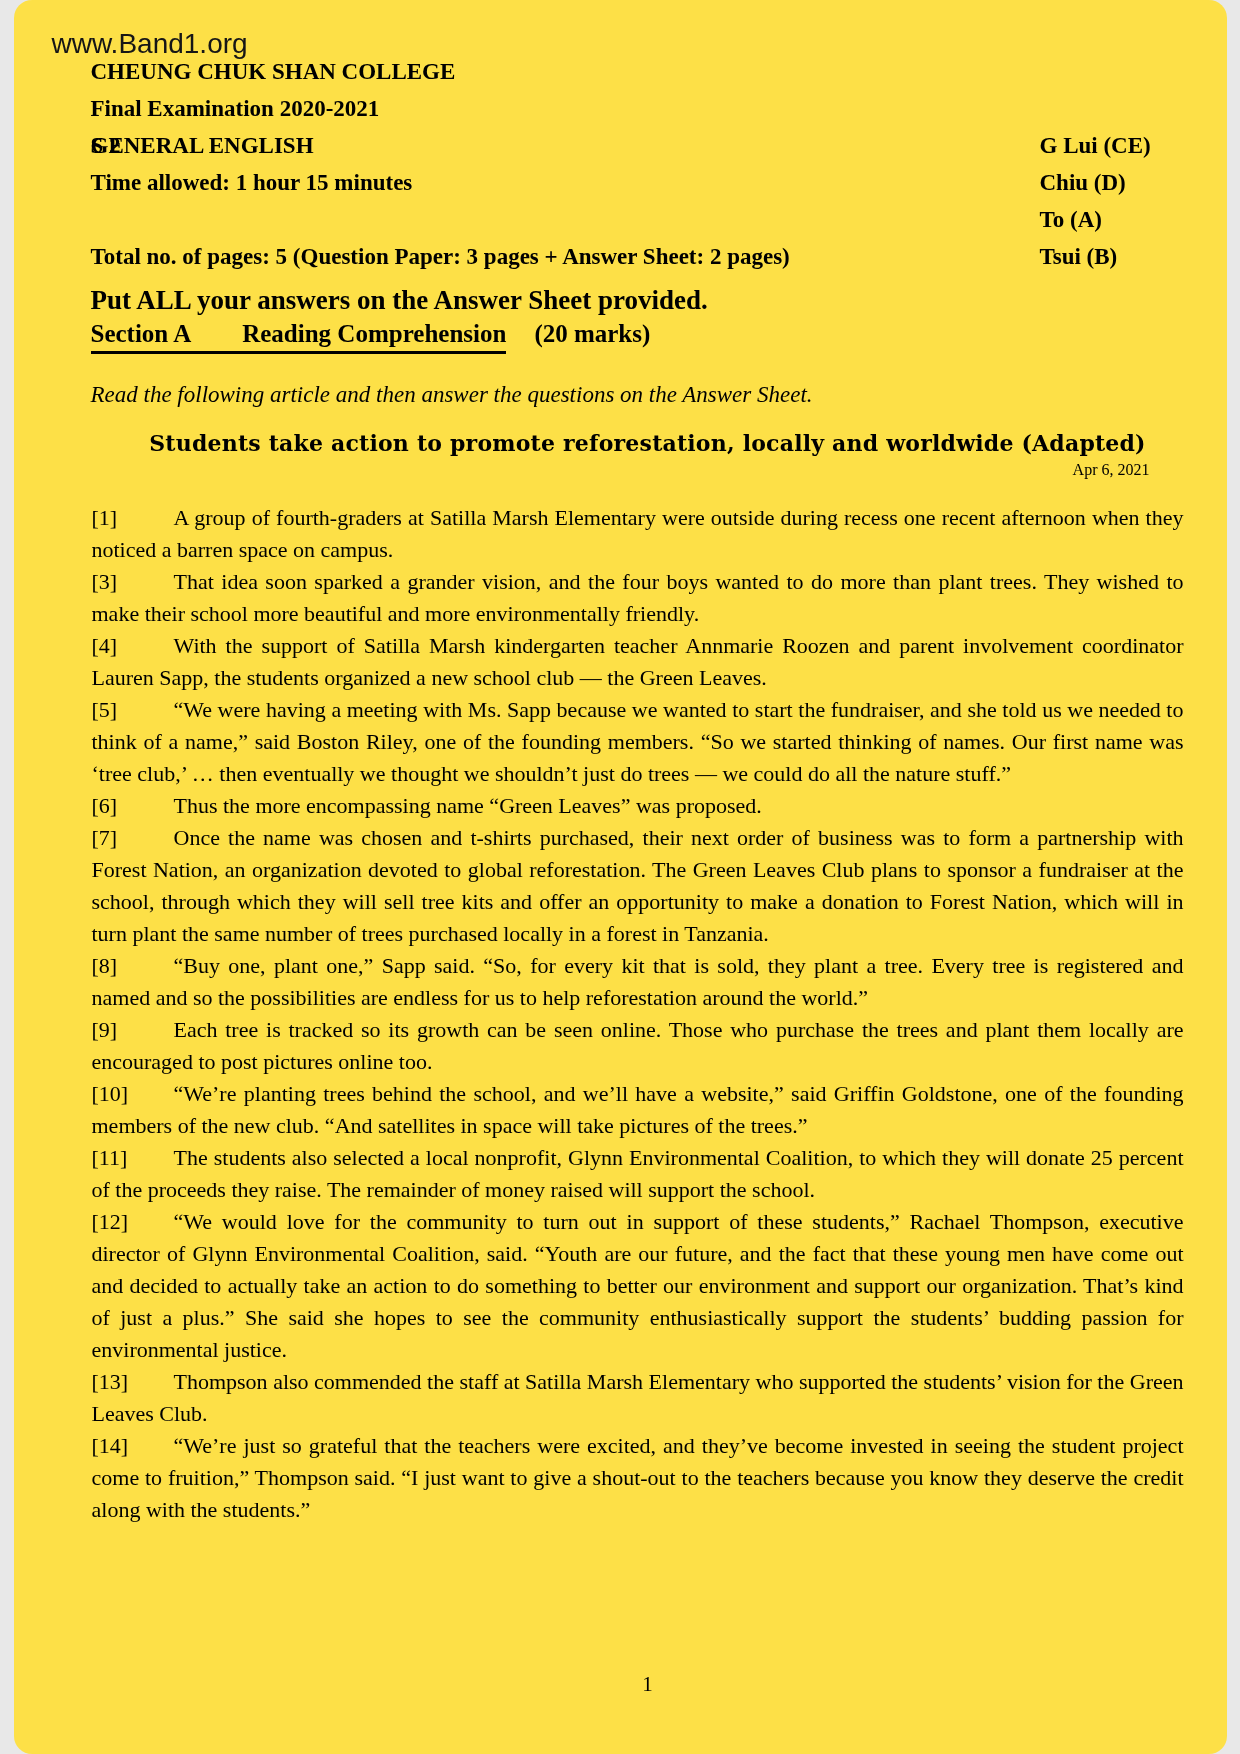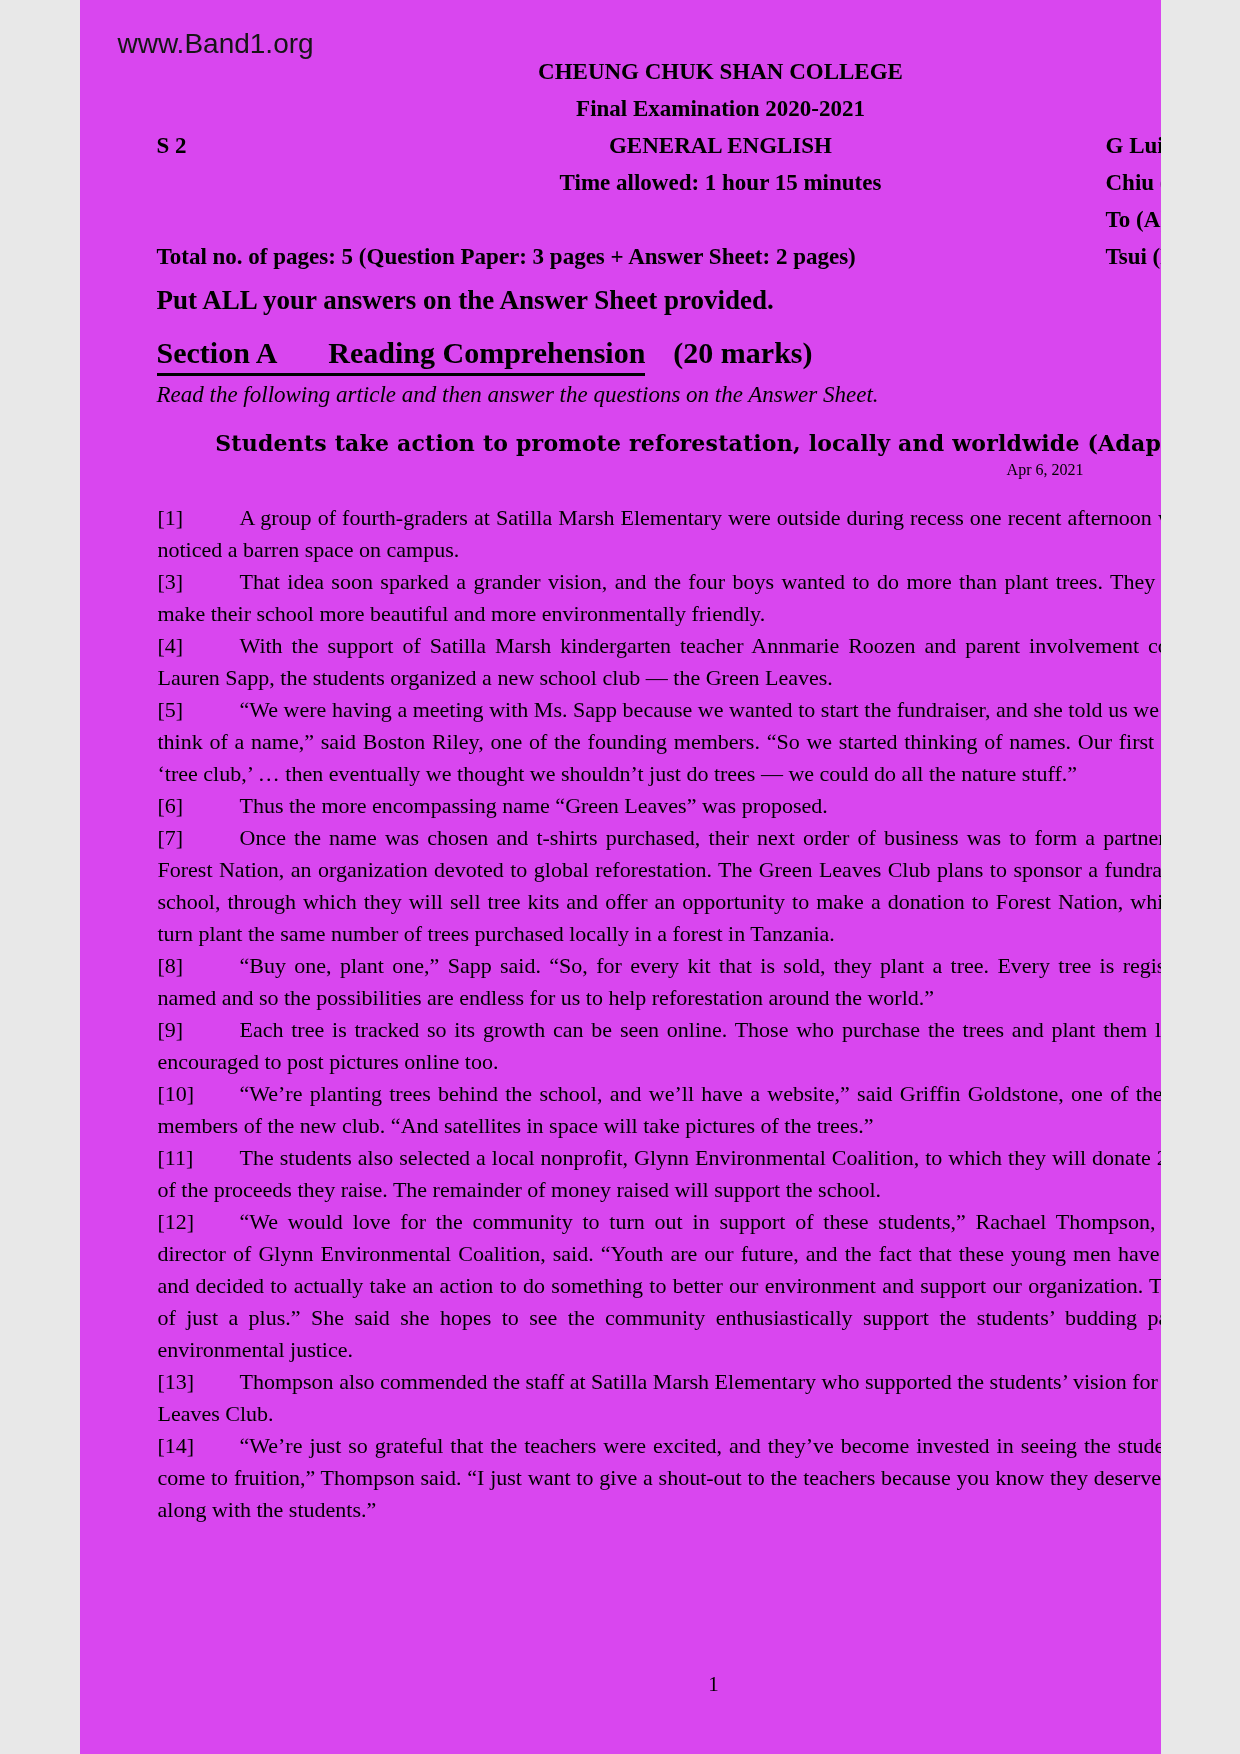--- a/index.html
+++ b/index.html
@@ -1,43 +1,44 @@
 <!DOCTYPE html>
 <html><head>
 <meta charset="utf-8">
 <style>
   html, body { margin: 0; padding: 0; background: #e8e8e8; }
   .page {
     position: relative;
-    width: 1081px;
+    width: 1213px;
     height: 1754px;
     margin: 0 auto;
-    background: #d946ef;
+    background: #fde047;
     color: #000000;
     font-family: "Liberation Serif", serif;
     overflow: hidden;
+    border-radius: 18px;
   }
   .watermark {
     position: absolute;
     left: 38px;
     top: 28px;
     font-family: "Liberation Sans", sans-serif;
     font-size: 28px;
     color: #161616;
   }
   .header {
     position: absolute;
     left: 77px;
     top: 57px;
     width: 1088px;
     font-weight: bold;
     font-size: 23px;
   }
   .hrow { position: relative; height: 37px; line-height: 30px; }
-  .hcenter { position: absolute; left: 0; right: -40px; text-align: center; }
+  .hcenter { position: absolute; left: 0; right: -40px; text-align: left; }
   .hleft { position: absolute; left: 0; white-space: nowrap; }
   .hright { position: absolute; left: 949px; white-space: nowrap; font-family: Liberation Serif, serif; }
   .name-underline {
     display: inline-block;
     width: 266px;
     height: 22px;
     border-bottom: 3px solid #000;
     margin: 0 2px 0 8px;
     vertical-align: baseline;
   }
@@ -45,23 +46,23 @@
   .notice {
     position: absolute;
     left: 77px;
     top: 285px;
     font-weight: bold;
     font-size: 27px;
   }
   .section-line {
     position: absolute;
     left: 77px;
-    top: 336px;
+    top: 320px;
     font-weight: bold;
-    font-size: 30px;
+    font-size: 25px;
     white-space: nowrap;
   }
   .section-underlined {
     display: inline-block;
     border-bottom: 3px solid #000;
     padding-bottom: 3px;
   }
   .tab-gap { display: inline-block; width: 51px; }
   .section-marks { margin-left: 28px; }
   .reading-instruction {

